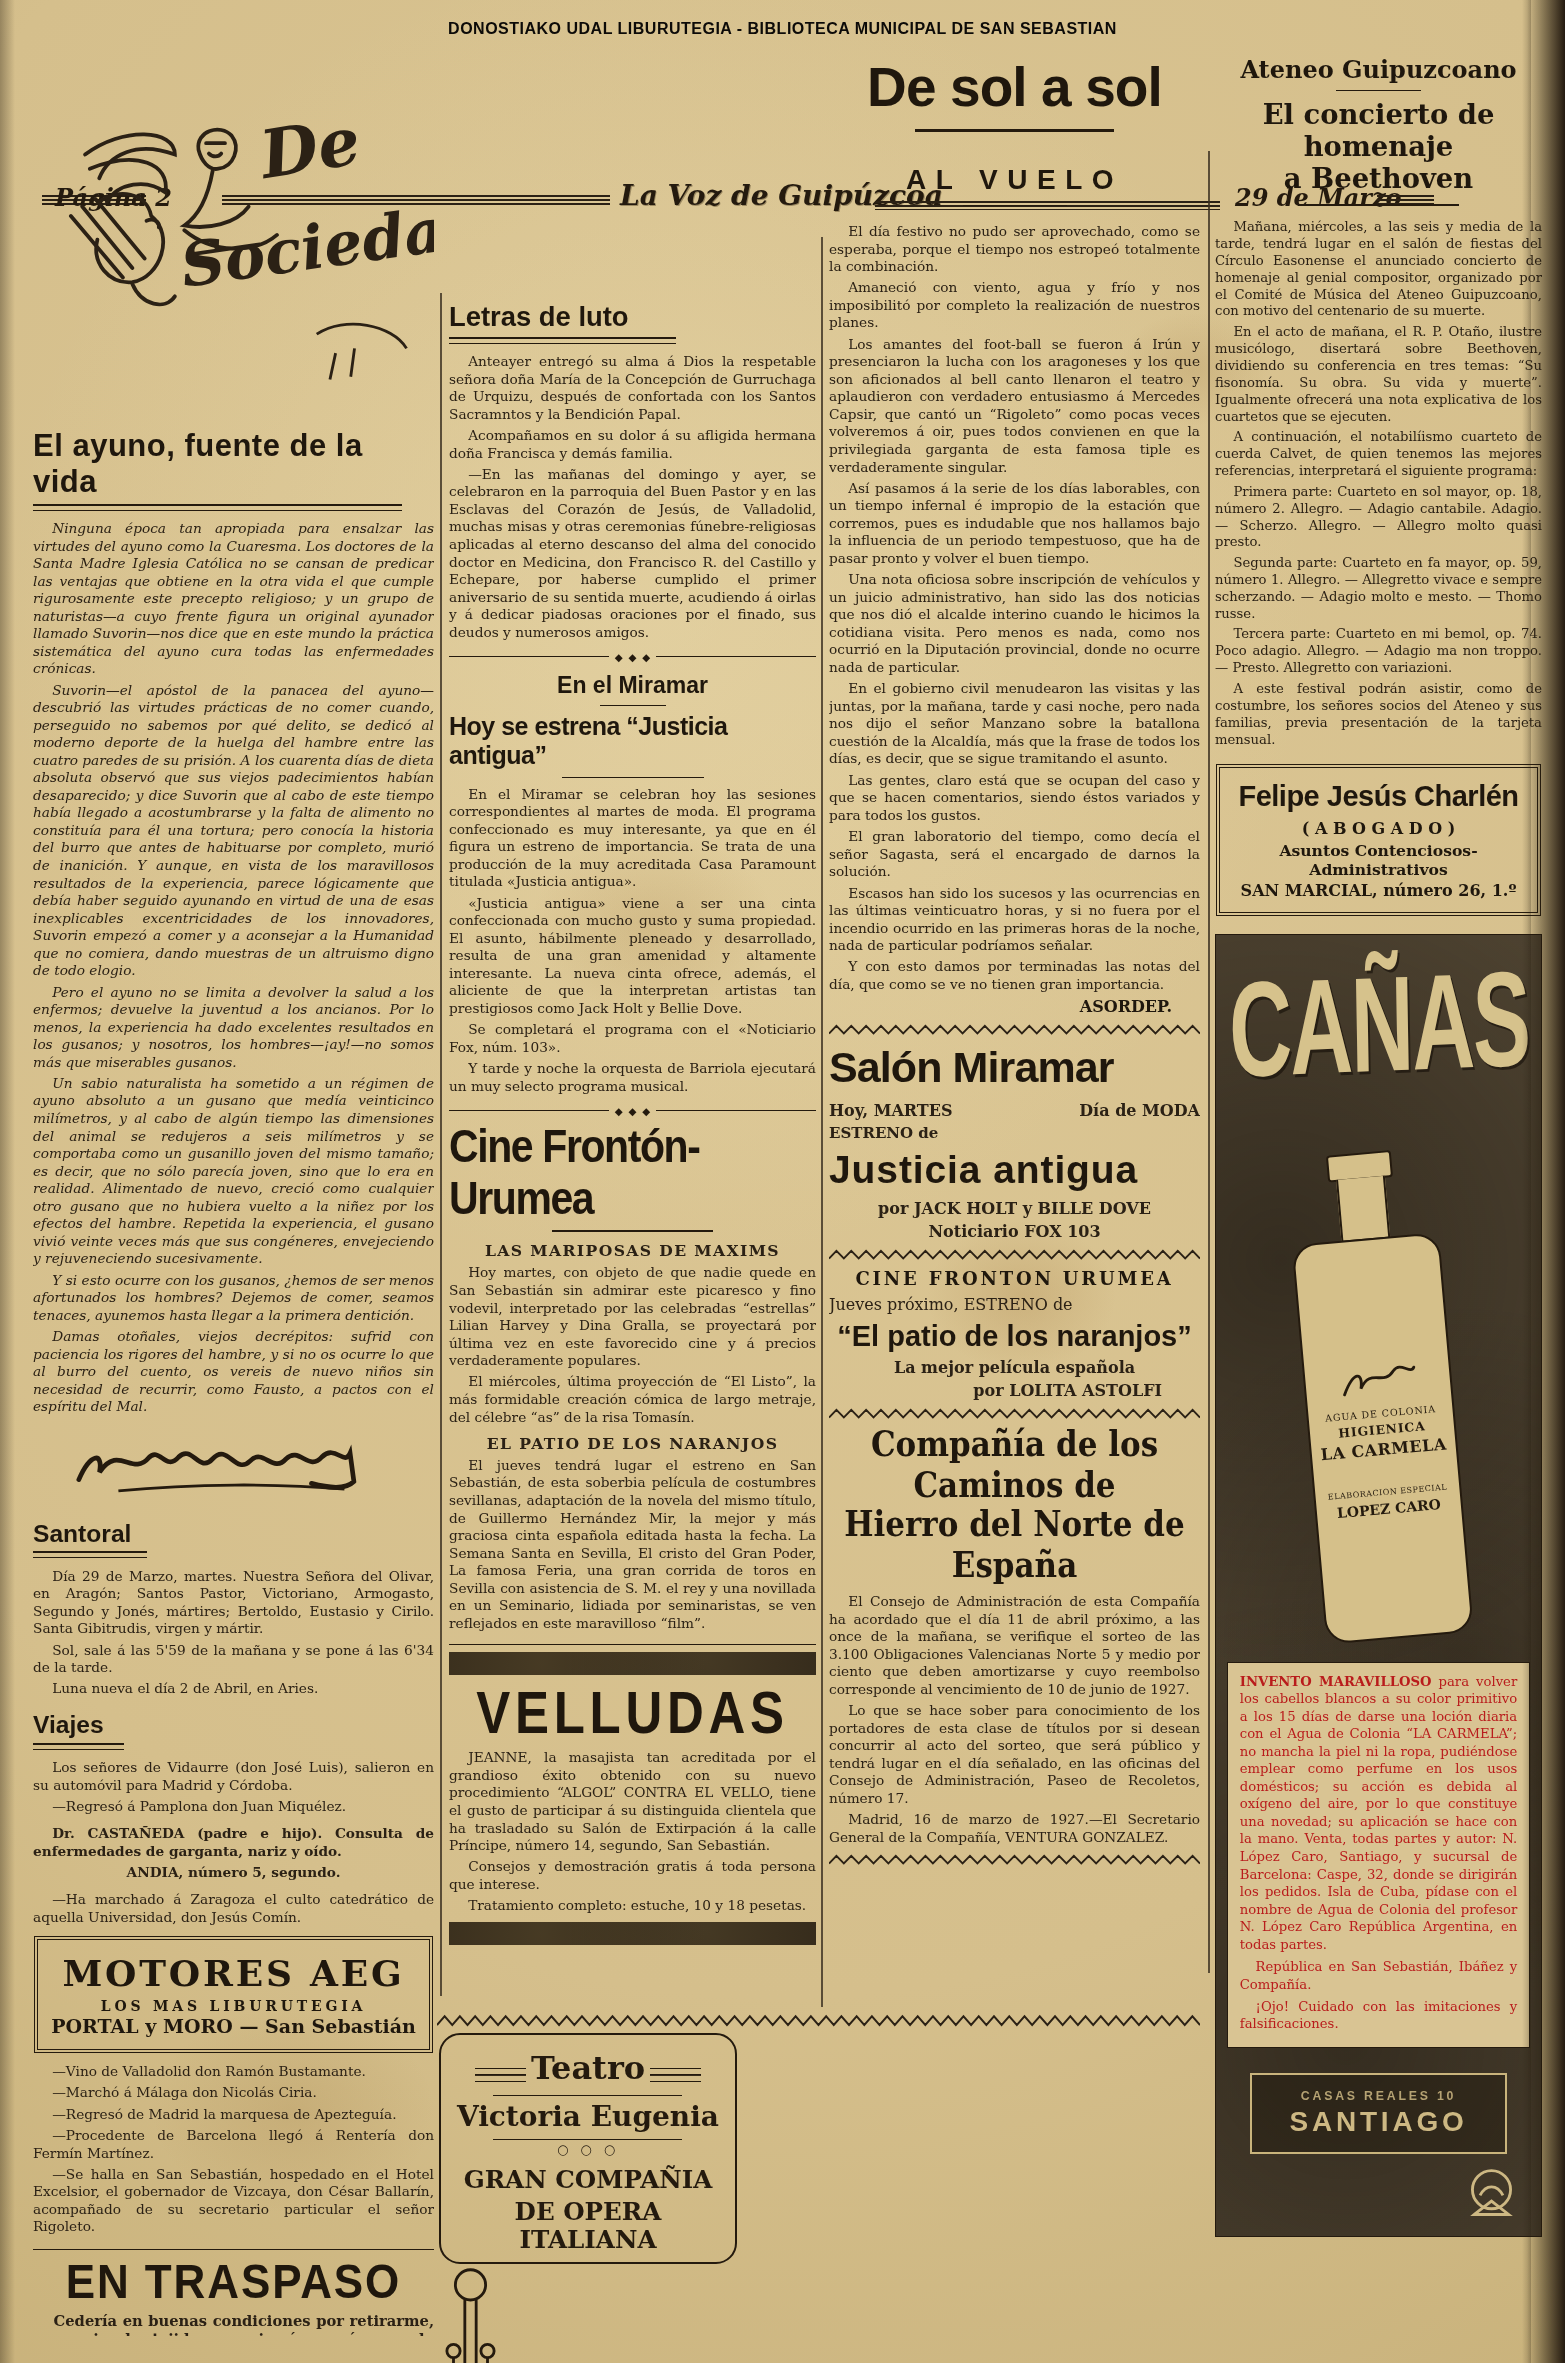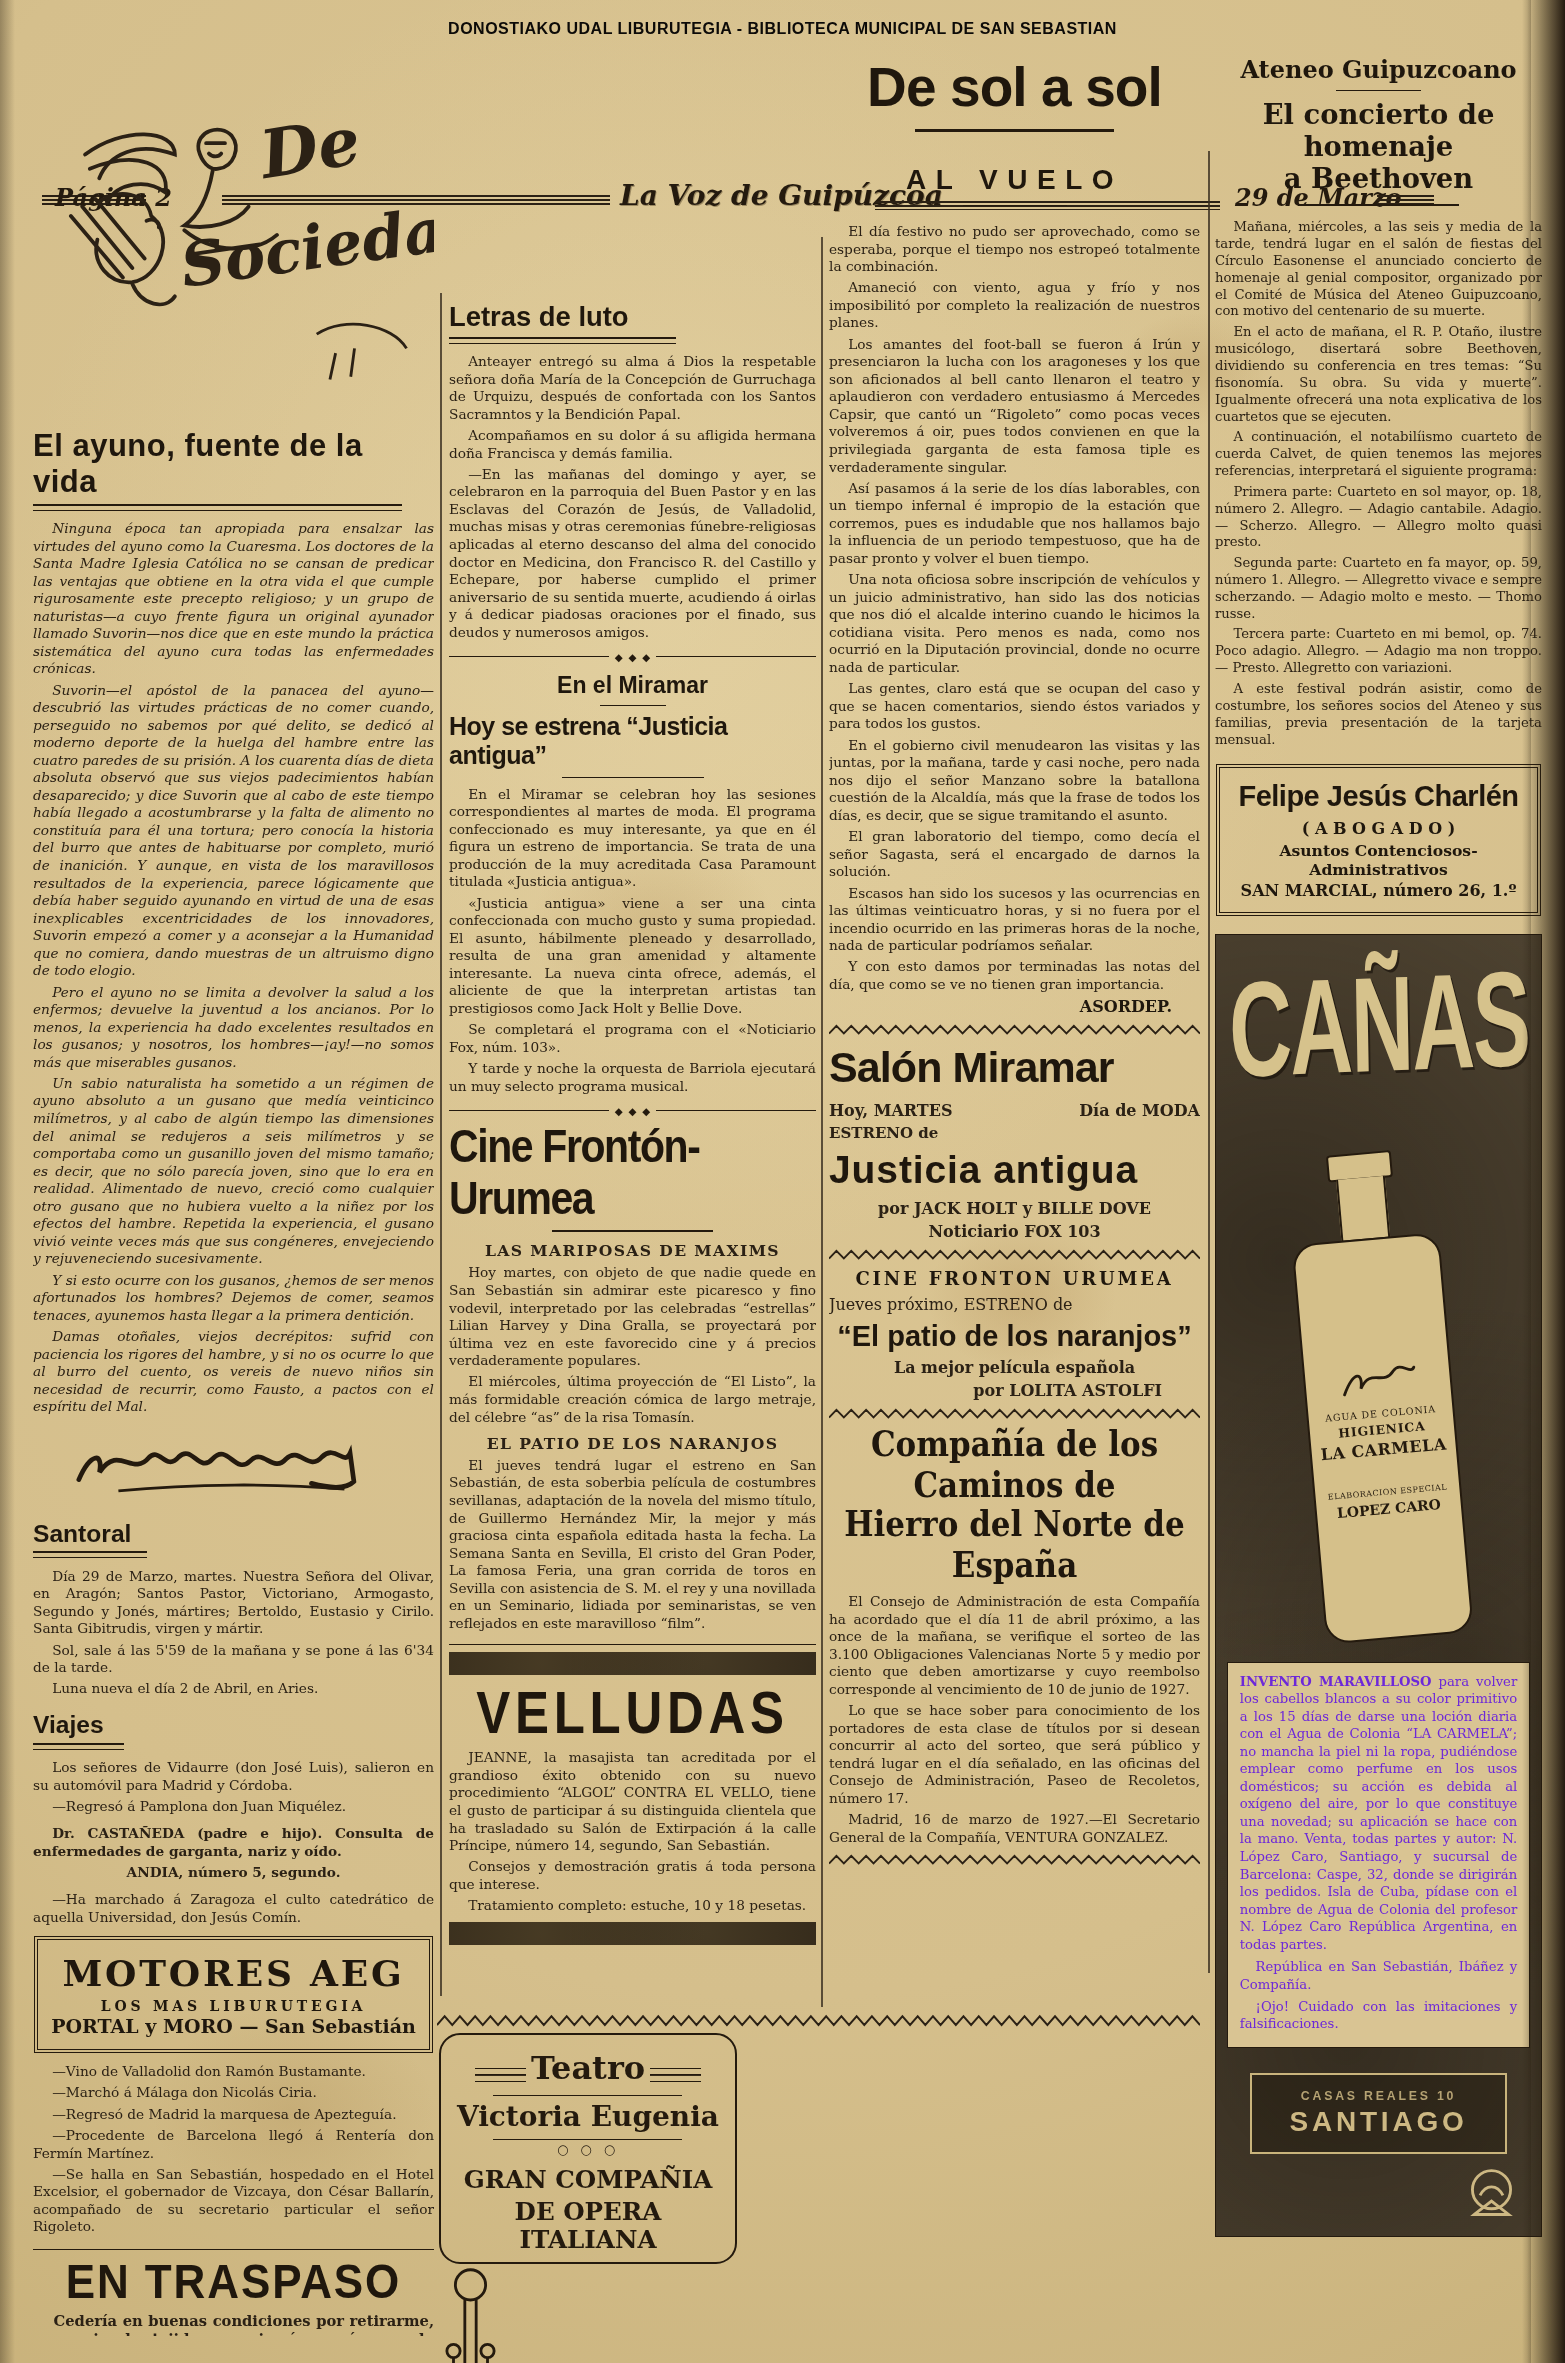--- a/index.html
+++ b/index.html
@@ -81,21 +81,21 @@
   .bottle{width:150px;margin:85px auto 23px auto;transform:rotate(-5deg);position:relative;}
   .bcap{width:61px;height:23px;margin:0 auto;background:#d5c08a;border:2.8px solid #241a0e;border-radius:3.8px;}
   .bneck{width:45px;height:61px;margin:-1.9px auto 0 auto;background:#d5c08a;border:2.8px solid #241a0e;border-top:none;}
   .bbody{width:144px;height:397px;margin:-1.9px auto 0 auto;background:#d5c08a;border:2.8px solid #241a0e;border-radius:24.6px;
     display:flex;flex-direction:column;align-items:center;justify-content:center;gap:1.9px;color:#241a0e;}
   .bl1{font:9.5px/1.3 "DejaVu Serif",serif;letter-spacing:0.9px;}
   .bl2{font:bold 12.3px/1.3 "DejaVu Serif",serif;letter-spacing:0.9px;}
   .bl3{font:bold 16px/1.3 "DejaVu Serif",serif;letter-spacing:0.5px;}
   .bl4{font:8px/1.3 "DejaVu Serif",serif;letter-spacing:0.5px;margin-top:24.6px;}
   .bl5{font:bold 14px/1.3 "DejaVu Serif",serif;}
-  .invento{background:#d9c493;border:1.9px solid #241a0e;color:#6d28d9;padding:9.5px 11.4px;margin:3.8px 1.9px;
+  .invento{background:#d9c493;border:1.9px solid #241a0e;color:#b91c1c;padding:9.5px 11.4px;margin:3.8px 1.9px;
     font-size:13.2px;line-height:1.33;text-align:justify;}
   .invento p{margin:0 0 4.7px 0;}
   .santi{margin:24.6px 24.6px 9.5px 24.6px;border:2.8px solid #c9b47c;background:rgba(25,19,10,.35);
     padding:13.2px 5.7px;text-align:center;color:#cdb883;}
   .sline1{font:bold 12.3px/1.4 "Liberation Sans",sans-serif;letter-spacing:2.8px;opacity:.85;}
   .sline2{font:bold 28px/1.2 "Liberation Sans",sans-serif;letter-spacing:3.8px;}
   .emblem{display:block;margin:5.7px 9.5px 1.9px auto;}
 </style>
 </head>
 <body>
@@ -265,22 +265,22 @@
     <div class="h-sans ctr" style="font-size:55px;letter-spacing:-0.9px">De sol a sol</div>
     <div class="srule" style="width:199px;border-top-width:3.8px;margin:9.5px auto 32px auto"></div>
     <div class="h-sans ctr" style="font-size:28px;letter-spacing:9.5px;font-weight:bold">AL VUELO</div>
     <div class="srule" style="width:104px;margin:9.5px auto 17px auto"></div>
     <div class="bt">
       <p>El día festivo no pudo ser aprovechado, como se esperaba, porque el tiempo nos estropeó totalmente la combinación.</p>
       <p>Amaneció con viento, agua y frío y nos imposibilitó por completo la realización de nuestros planes.</p>
       <p>Los amantes del foot-ball se fueron á Irún y presenciaron la lucha con los aragoneses y los que son aficionados al bell canto llenaron el teatro y aplaudieron con verdadero entusiasmo á Mercedes Capsir, que cantó un “Rigoleto” como pocas veces volveremos á oir, pues todos convienen en que la privilegiada garganta de esta famosa tiple es verdaderamente singular.</p>
       <p>Así pasamos á la serie de los días laborables, con un tiempo infernal é impropio de la estación que corremos, pues es indudable que nos hallamos bajo la influencia de un periodo tempestuoso, que ha de pasar pronto y volver el buen tiempo.</p>
       <p>Una nota oficiosa sobre inscripción de vehículos y un juicio administrativo, han sido las dos noticias que nos dió el alcalde interino cuando le hicimos la cotidiana visita. Pero menos es nada, como nos ocurrió en la Diputación provincial, donde no ocurre nada de particular.</p>
+      <p>En el gobierno civil menudearon las visitas y las juntas, por la mañana, tarde y casi noche, pero nada nos dijo el señor Manzano sobre la batallona cuestión de la Alcaldía, más que la frase de todos los días, es decir, que se sigue tramitando el asunto.</p>
       <p>Las gentes, claro está que se ocupan del caso y que se hacen comentarios, siendo éstos variados y para todos los gustos.</p>
-      <p>En el gobierno civil menudearon las visitas y las juntas, por la mañana, tarde y casi noche, pero nada nos dijo el señor Manzano sobre la batallona cuestión de la Alcaldía, más que la frase de todos los días, es decir, que se sigue tramitando el asunto.</p>
       <p>El gran laboratorio del tiempo, como decía el señor Sagasta, será el encargado de darnos la solución.</p>
       <p>Escasos han sido los sucesos y las ocurrencias en las últimas veinticuatro horas, y si no fuera por el incendio ocurrido en las primeras horas de la noche, nada de particular podríamos señalar.</p>
       <p>Y con esto damos por terminadas las notas del día, que como se ve no tienen gran importancia.</p>
     </div>
     <div class="h-serif" style="text-align:right;font-size:16px;padding-right:28px">ASORDEP.</div>
 
     <svg class="zz" viewBox="0 0 400 12" preserveAspectRatio="none">
         <polyline points="0,10 8,2 16,10 24,2 32,10 40,2 48,10 56,2 64,10 72,2 80,10 88,2 96,10 104,2 112,10 120,2 128,10 136,2 144,10 152,2 160,10 168,2 176,10 184,2 192,10 200,2 208,10 216,2 224,10 232,2 240,10 248,2 256,10 264,2 272,10 280,2 288,10 296,2 304,10 312,2 320,10 328,2 336,10 344,2 352,10 360,2 368,10 376,2 384,10 392,2 400,10" fill="none" stroke="#2b2115" stroke-width="2"></polyline>
       </svg>
 

